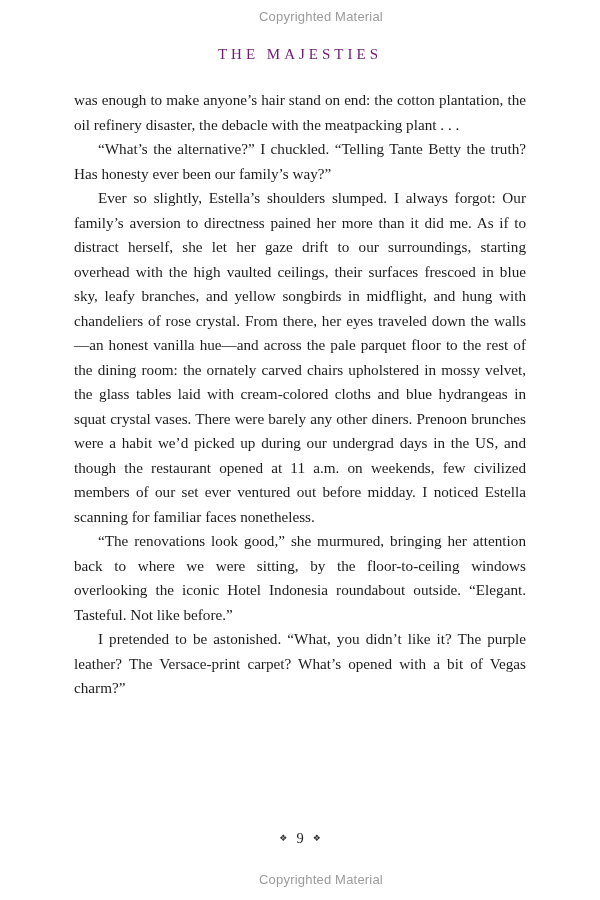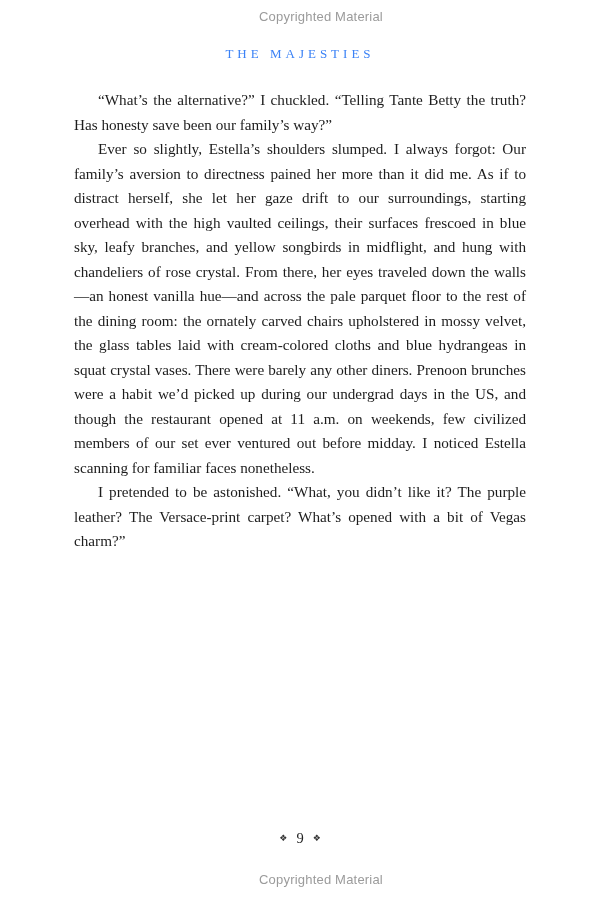--- a/index.html
+++ b/index.html
@@ -28,23 +28,23 @@
     margin-left: 21px;
   }
   .copyright.top { top: 9px; }
   .copyright.bottom { bottom: 13px; }
   .running-head {
     position: absolute;
     top: 46px;
     left: 0;
     width: 100%;
     text-align: center;
-    font-size: 13px;
+    font-size: 15px;
     letter-spacing: 4px;
-    color: #3b82f6;
+    color: #701a75;
   }
   .body-text {
     position: absolute;
     top: 88px;
     left: 74px;
     width: 452px;
     font-size: 15.2px;
     line-height: 24.5px;
     text-align: justify;
   }
@@ -79,22 +79,24 @@
 </head>
 <body>
 
 <div class="page">
 
   <div class="copyright top">Copyrighted Material</div>
 
   <div class="running-head">THE MAJESTIES</div>
 
   <div class="body-text">
-    <p>“What’s the alternative?” I chuckled. “Telling Tante Betty the truth? Has honesty save been our family’s way?”</p>
+    <p class="no-indent">was enough to make anyone’s hair stand on end: the cotton plantation, the oil refinery disaster, the debacle with the meatpacking plant . . .</p>
+    <p>“What’s the alternative?” I chuckled. “Telling Tante Betty the truth? Has honesty ever been our family’s way?”</p>
     <p>Ever so slightly, Estella’s shoulders slumped. I always forgot: Our family’s aversion to directness pained her more than it did me. As if to distract herself, she let her gaze drift to our surroundings, starting overhead with the high vaulted ceilings, their surfaces frescoed in blue sky, leafy branches, and yellow songbirds in midflight, and hung with chandeliers of rose crystal. From there, her eyes traveled down the walls—an honest vanilla hue—and across the pale parquet floor to the rest of the dining room: the ornately carved chairs upholstered in mossy velvet, the glass tables laid with cream-colored cloths and blue hydrangeas in squat crystal vases. There were barely any other diners. Prenoon brunches were a habit we’d picked up during our undergrad days in the US, and though the restaurant opened at 11 a.m. on weekends, few civilized members of our set ever ventured out before midday. I noticed Estella scanning for familiar faces nonetheless.</p>
+    <p>“The renovations look good,” she murmured, bringing her attention back to where we were sitting, by the floor-to-ceiling windows overlooking the iconic Hotel Indonesia roundabout outside. “Elegant. Tasteful. Not like before.”</p>
     <p>I pretended to be astonished. “What, you didn’t like it? The purple leather? The Versace-print carpet? What’s opened with a bit of Vegas charm?”</p>
   </div>
 
   <div class="footer">
     <span class="orn">❖</span><span class="pagenum">9</span><span class="orn">❖</span>
   </div>
 
   <div class="copyright bottom">Copyrighted Material</div>
 
 </div>

